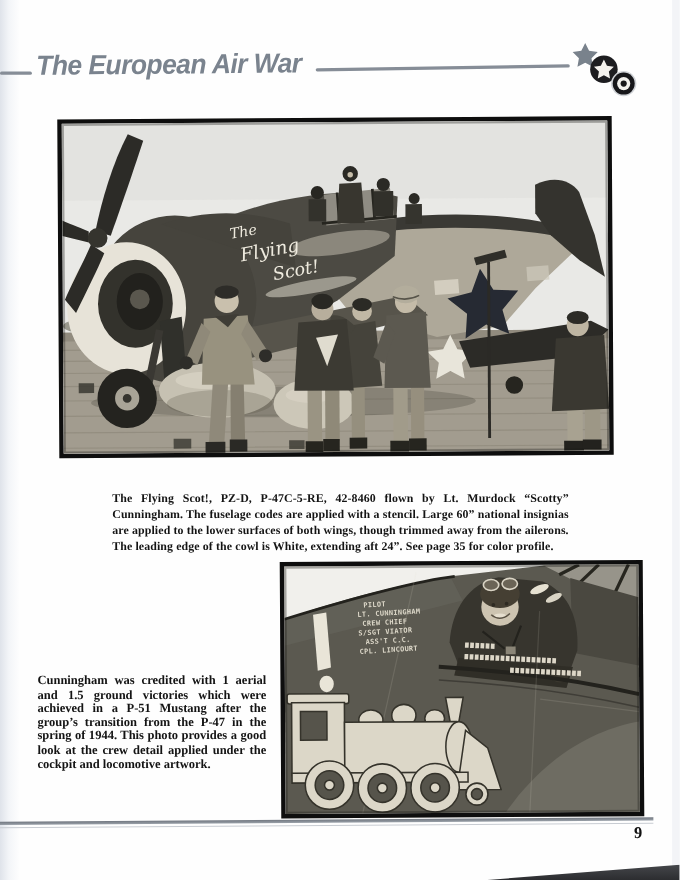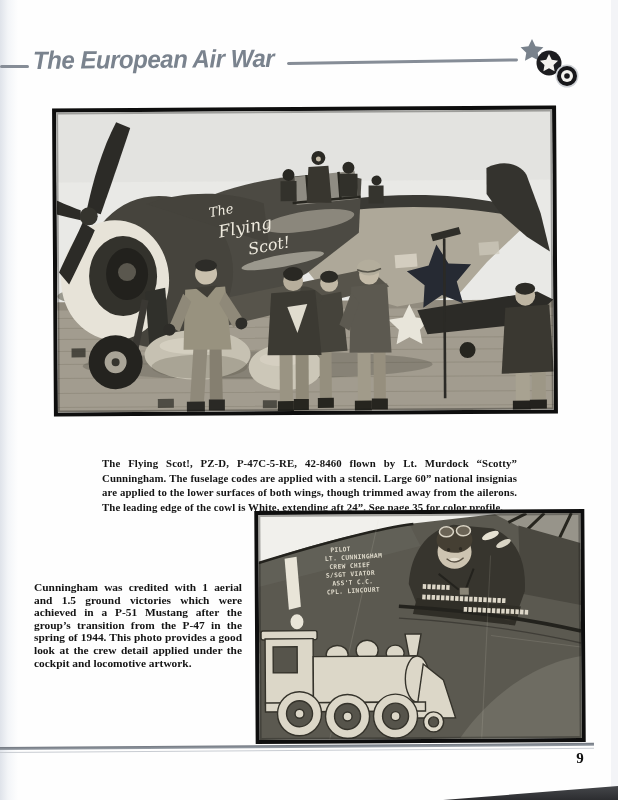--- a/index.html
+++ b/index.html
@@ -24,26 +24,26 @@
   .hdr-stars{position:absolute;left:512px;top:36px;}
 
   
   .photo{position:absolute;border:4px solid #0e0e0e;box-sizing:border-box;background:#e9e9e6;margin:0;}
   .photo svg{display:block;}
   .photo1{left:53px;top:107px;width:504px;height:308px;transform:rotate(-0.35deg);}
   .photo2{left:255px;top:510px;width:330px;height:233px;transform:rotate(-0.35deg);}
 
   
   .caption1{
-    position:absolute;left:102px;top:456px;width:415px;margin:0;
+    position:absolute;left:102px;top:446px;width:415px;margin:0;
     font:700 10.8px/14.6px "Liberation Serif",serif;
     text-align:justify;letter-spacing:0.1px;color:#141414;
   }
   .bodytext{
-    position:absolute;left:34px;top:581px;width:208px;margin:0;
+    position:absolute;left:34px;top:613px;width:208px;margin:0;
     font:700 11.4px/12.6px "Liberation Serif",serif;
     text-align:justify;color:#141414;
   }
 
   
   .footer-rule{position:absolute;left:0;top:747px;width:594px;transform:rotate(-0.4deg);transform-origin:left center;}
   .footer-rule .l1{height:2.6px;background:linear-gradient(#70767f,#99a0a8);}
   .footer-rule .l2{height:1px;background:#c8ccd2;margin-top:2px;}
   .page-num{position:absolute;left:569px;top:749px;width:22px;margin:0;
     font:700 15px/18px "Liberation Serif",serif;text-align:center;color:#111;}

